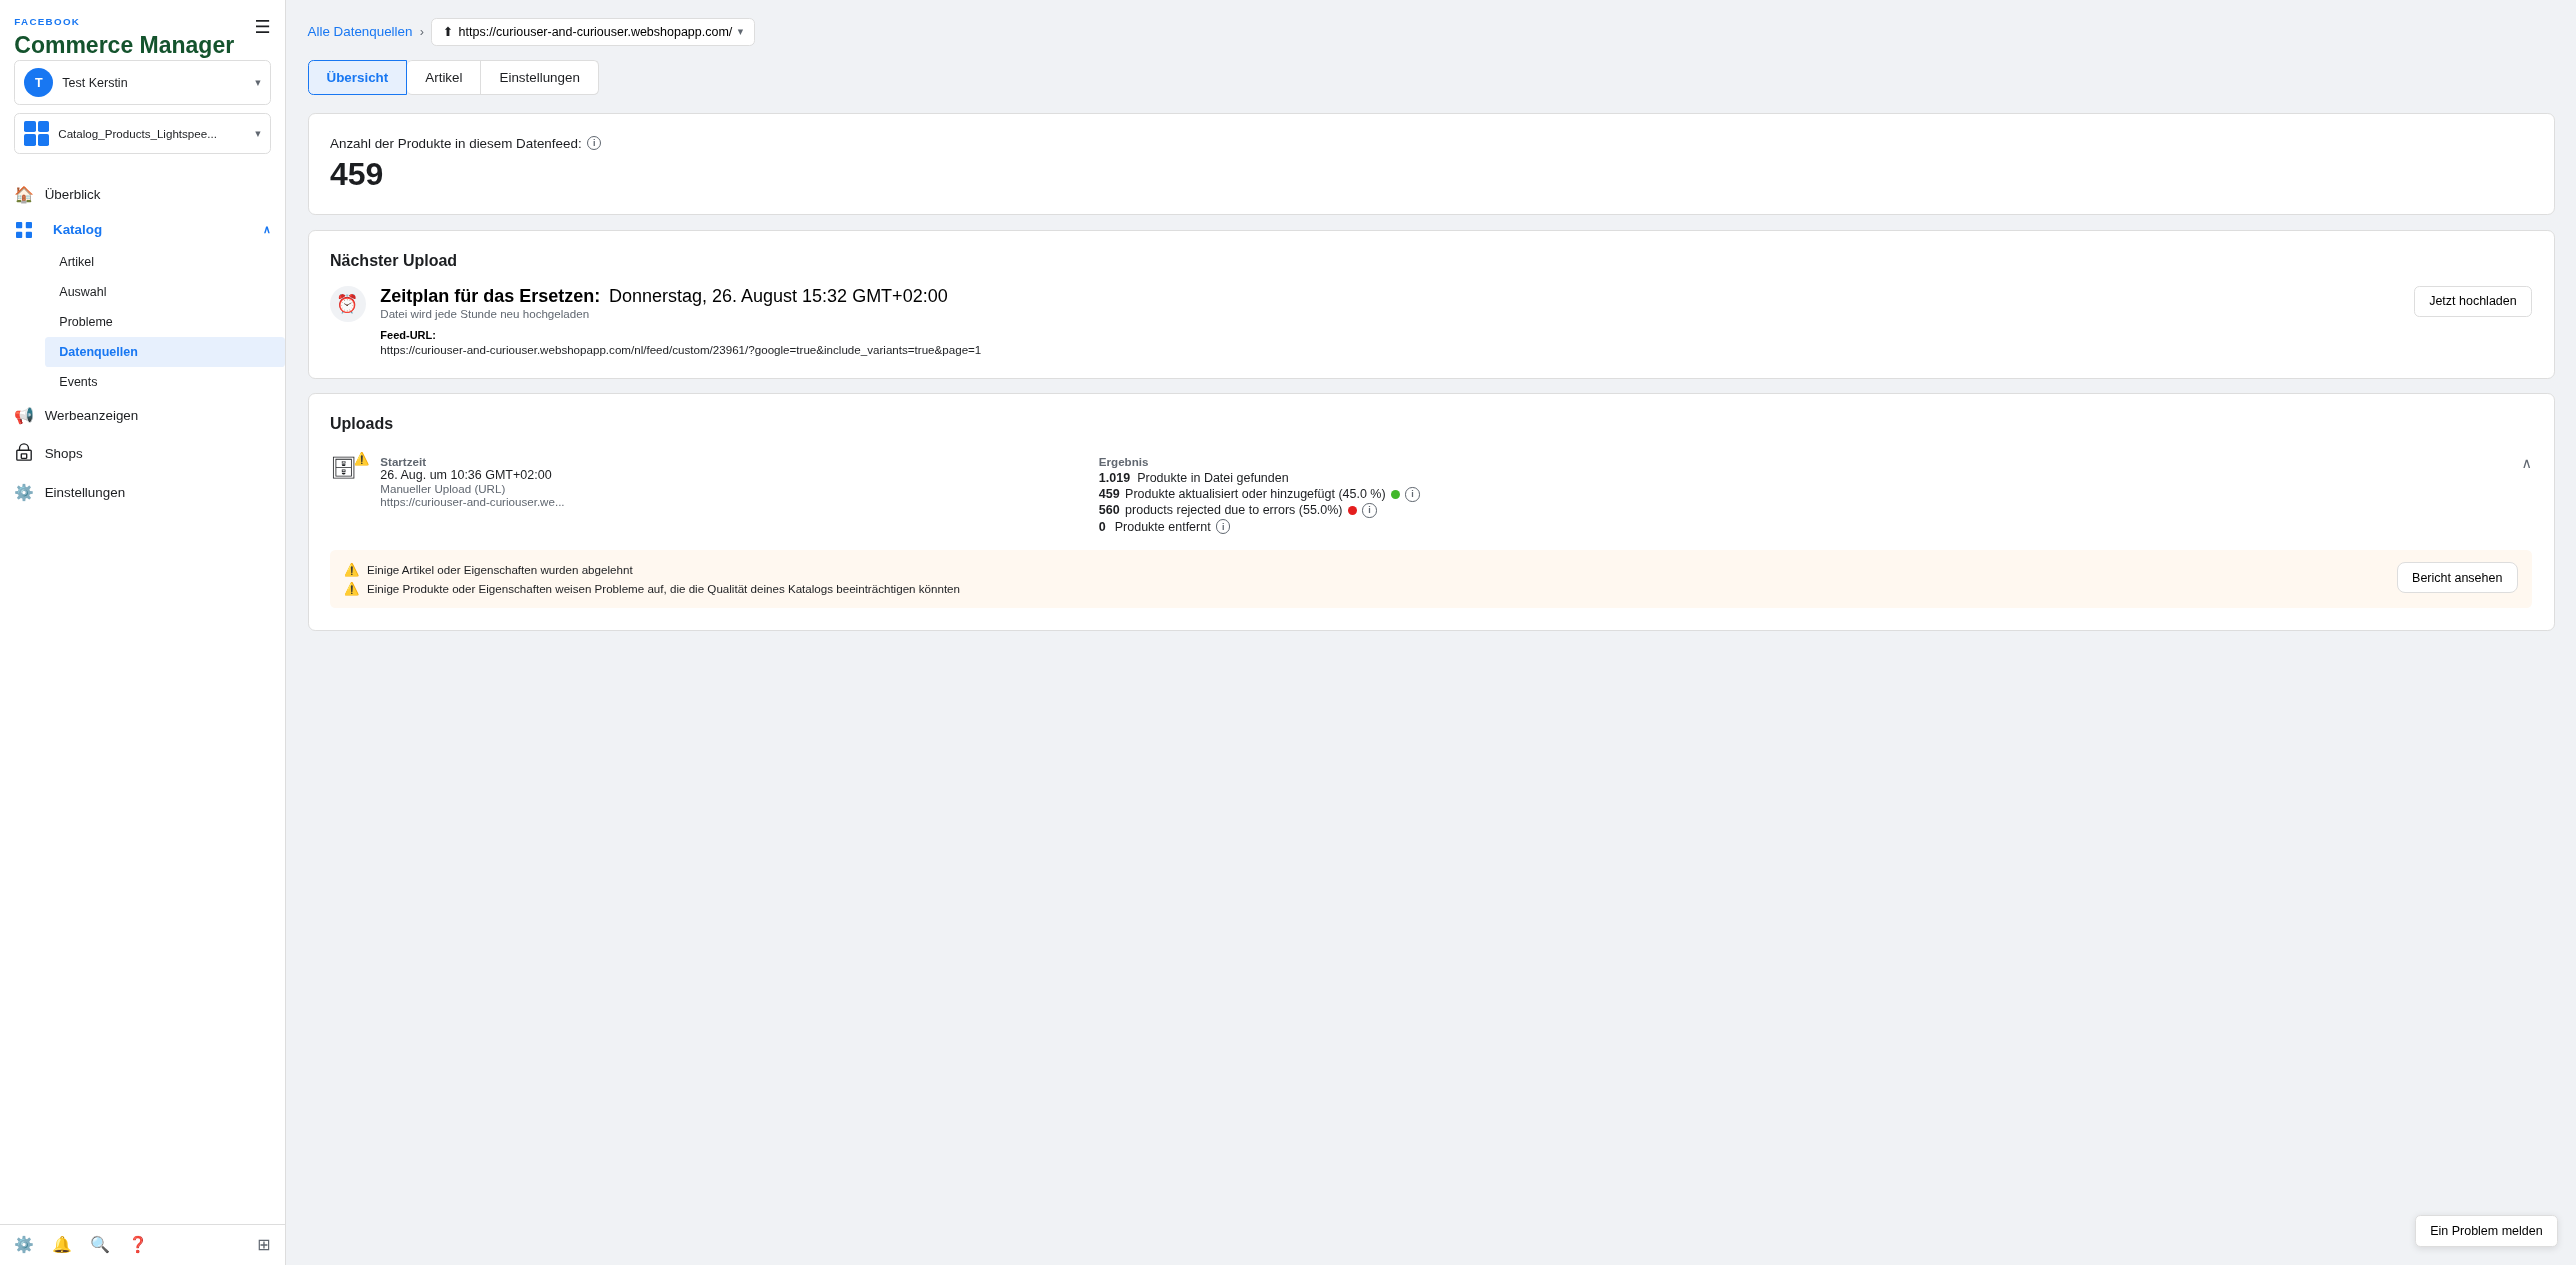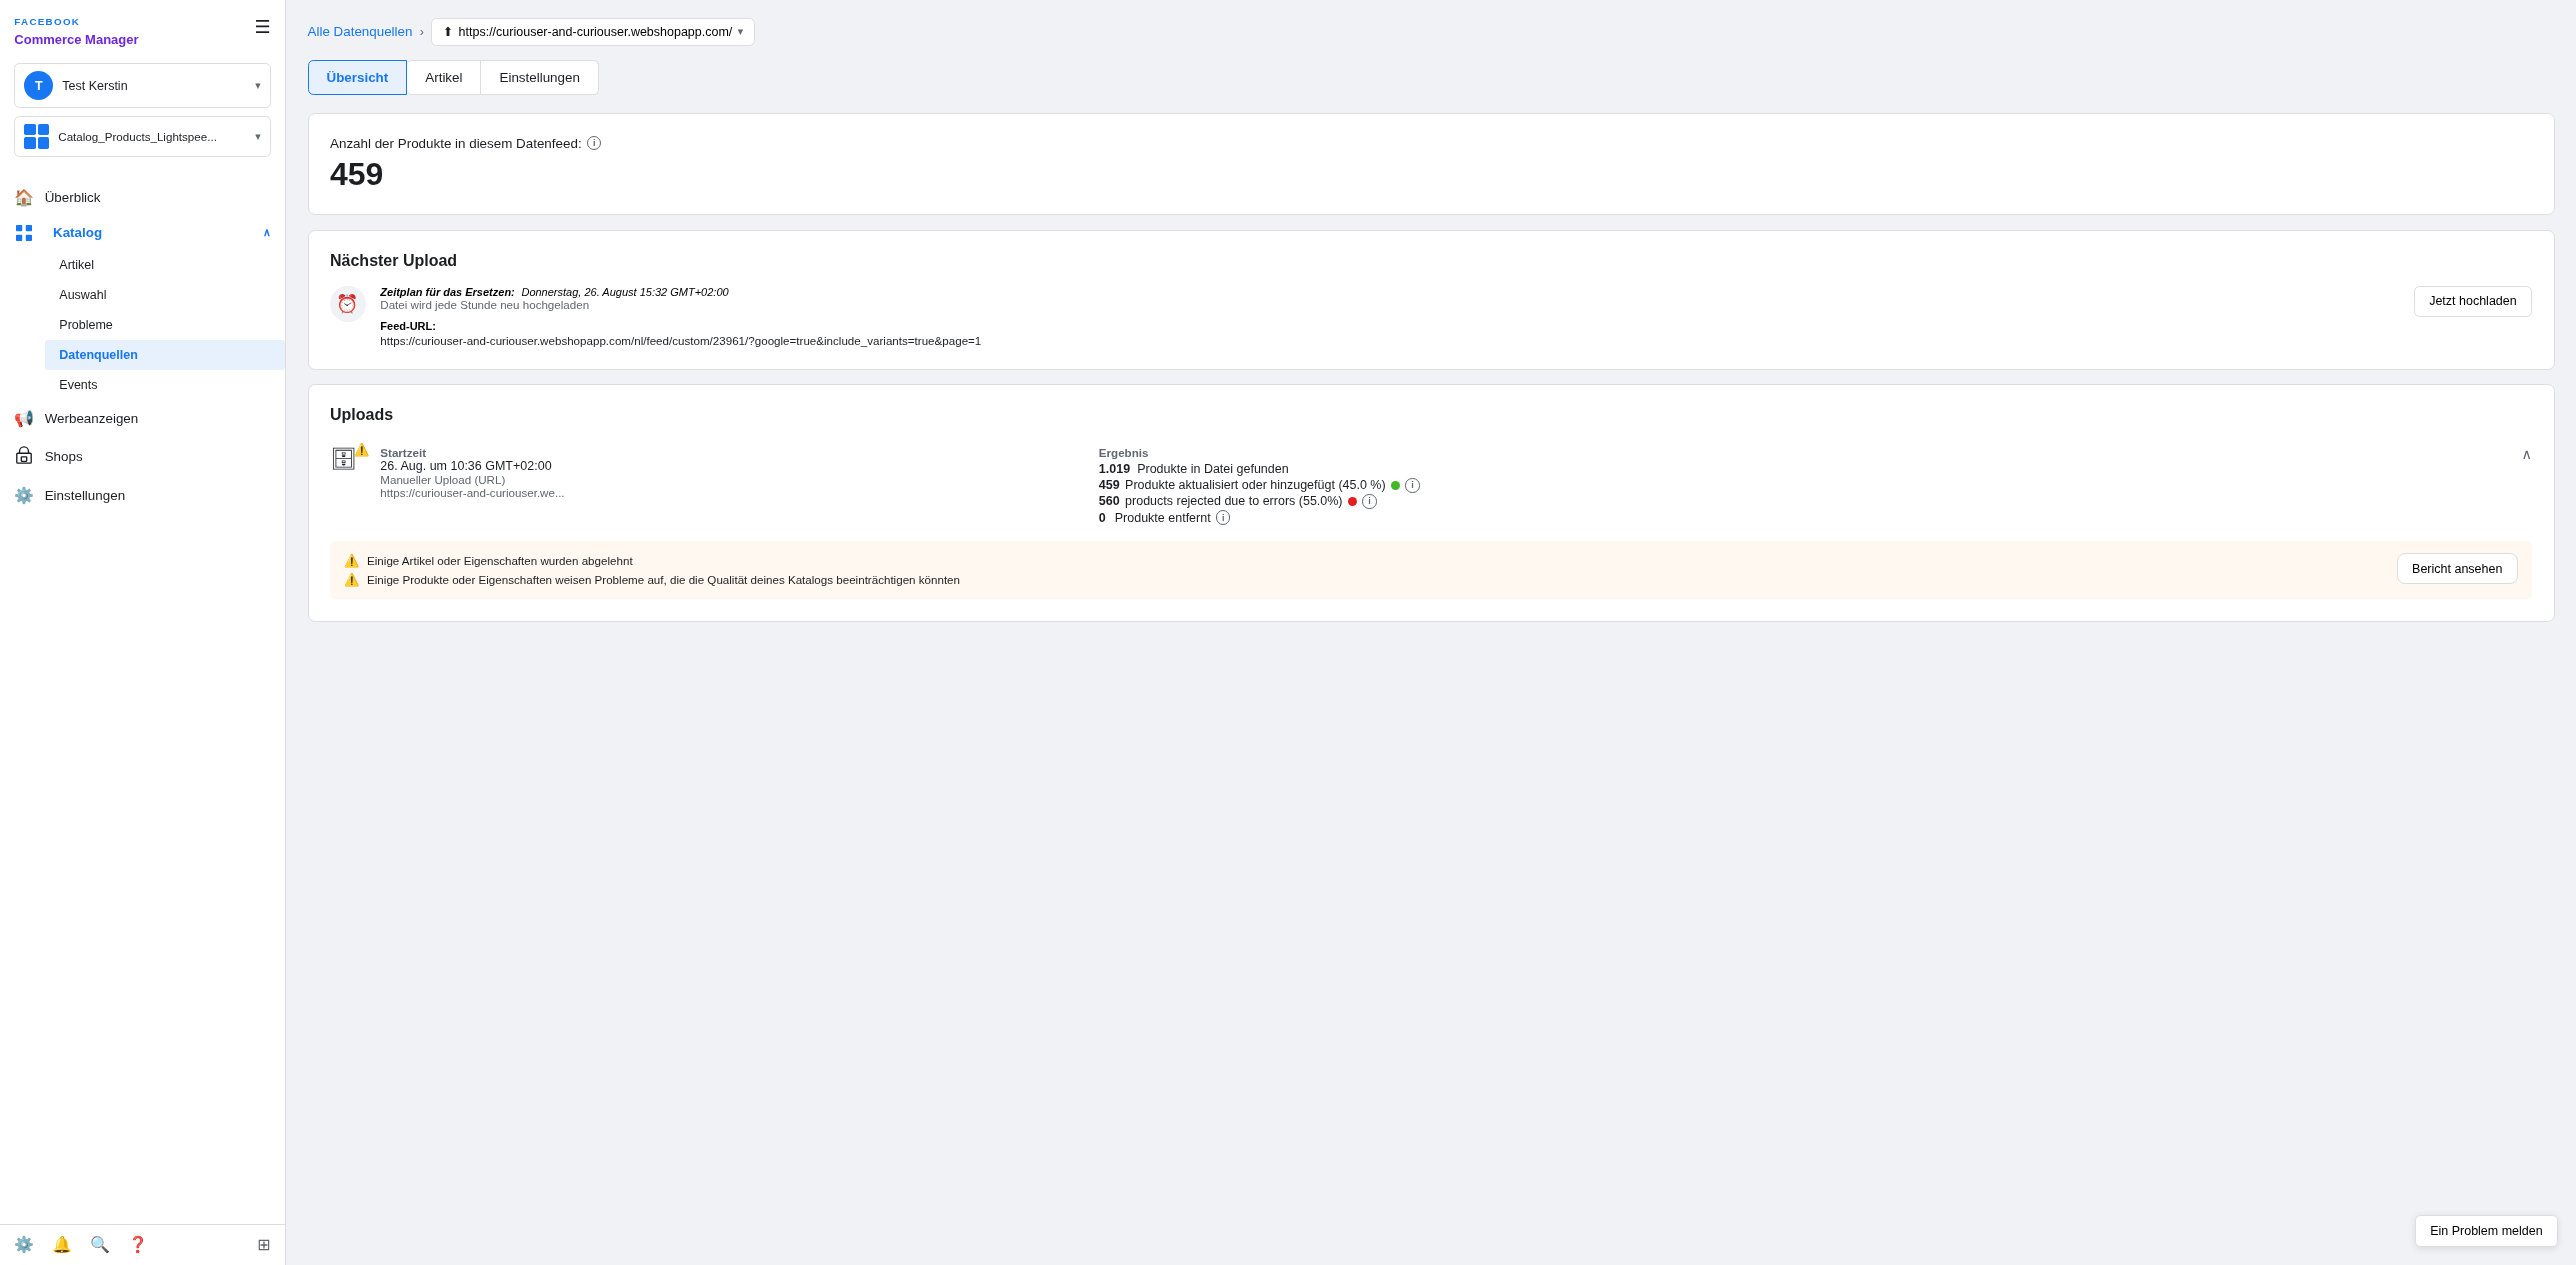--- a/index.html
+++ b/index.html
@@ -20,25 +20,25 @@
       padding: 16px 14.3px 9px 14.3px;
     }
     .fb-logo {
       font-size: 9.8px;
       font-weight: 700;
       letter-spacing: 1.3px;
       color: #1877f2;
       margin-bottom: 5.4px;
     }
     .commerce-manager-title {
-      font-size: 13px;
+      font-size: 23px;
       font-weight: 700;
-      color: #6d28d9;
+      color: #14532d;
       line-height: 1.2;
-      margin-bottom: 15px;
+      margin-bottom: 0;
     }
     .account-selector {
       display: flex;
       align-items: center;
       border: 0.9px solid #ddd;
       border-radius: 5.4px;
       padding: 7.2px 9px;
       margin-bottom: 7.2px;
       cursor: pointer;
       background: #fff;
@@ -271,21 +271,21 @@
       height: 36px;
       border-radius: 50%;
       background: #f0f2f5;
       display: flex;
       align-items: center;
       justify-content: center;
       font-size: 18px;
       flex-shrink: 0;
     }
     .schedule-details { flex: 1; }
-    .schedule-title { font-weight: 700; font-size: 11px; font-style: italic; }
+    .schedule-title { font-weight: 700; font-size: 18px; }
     .schedule-subtitle { color: #606770; font-size: 11.6px; margin-bottom: 9px; }
     .feed-url-label { font-weight: 700; font-size: 11px; margin-bottom: 1.8px; }
     .feed-url-text { font-size: 11.6px; color: #1c1e21; word-break: break-all; }
     .upload-now-btn {
       border: 0.9px solid #ddd;
       background: #fff;
       border-radius: 5.4px;
       padding: 7.2px 14.3px;
       font-size: 12.5px;
       cursor: pointer;

